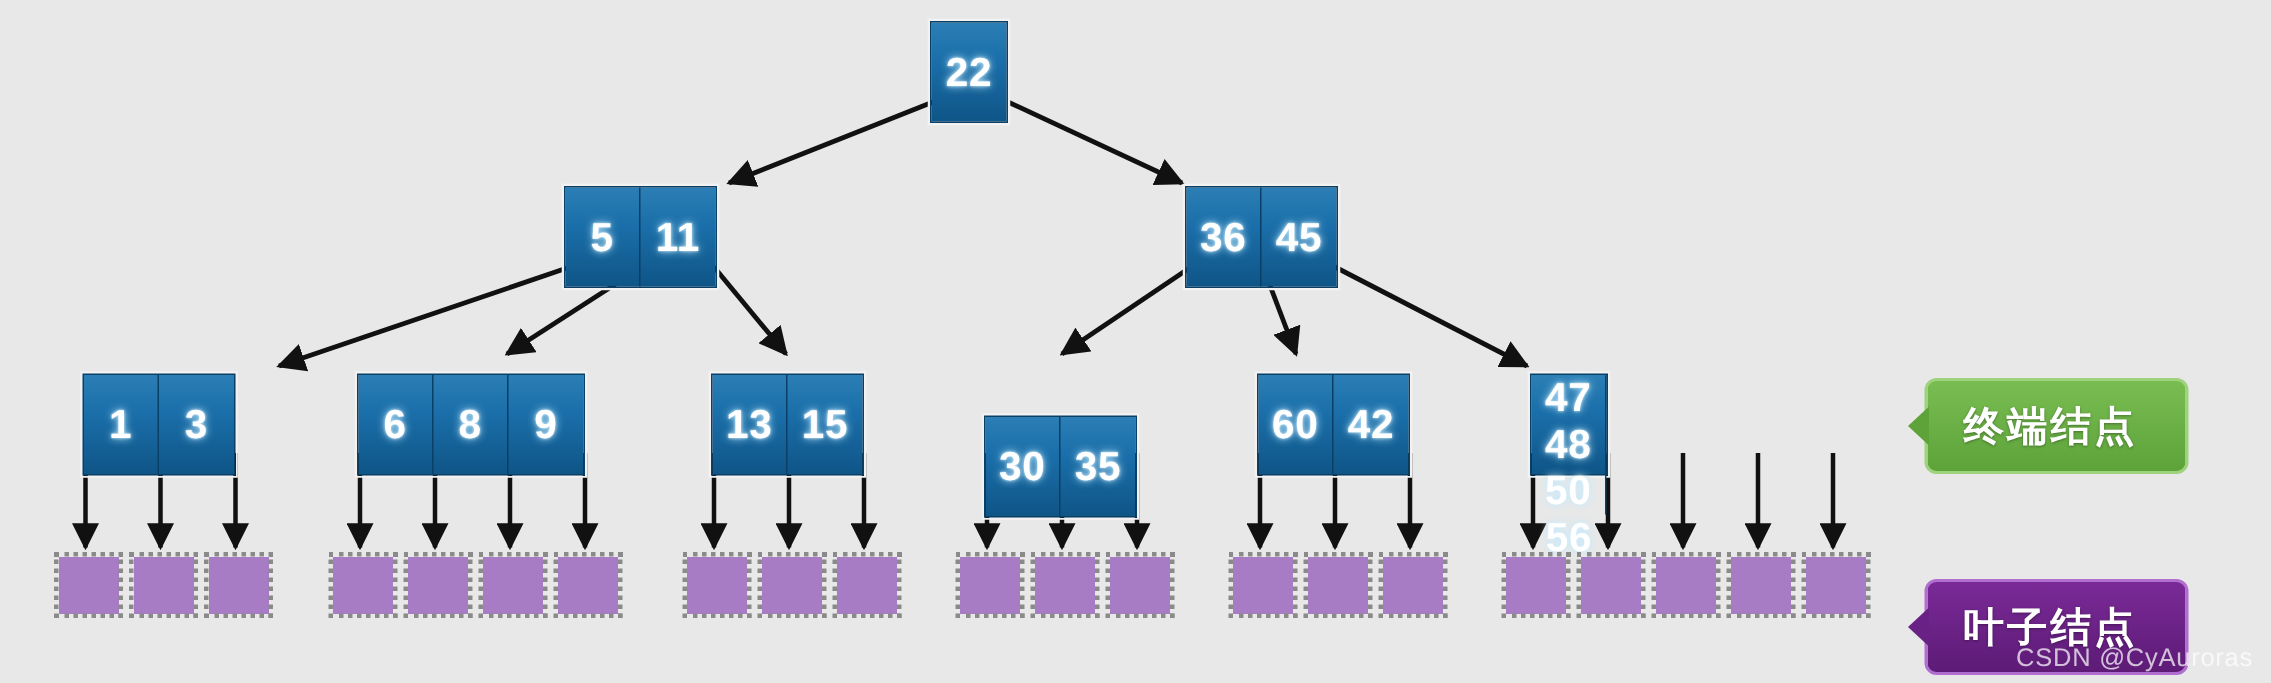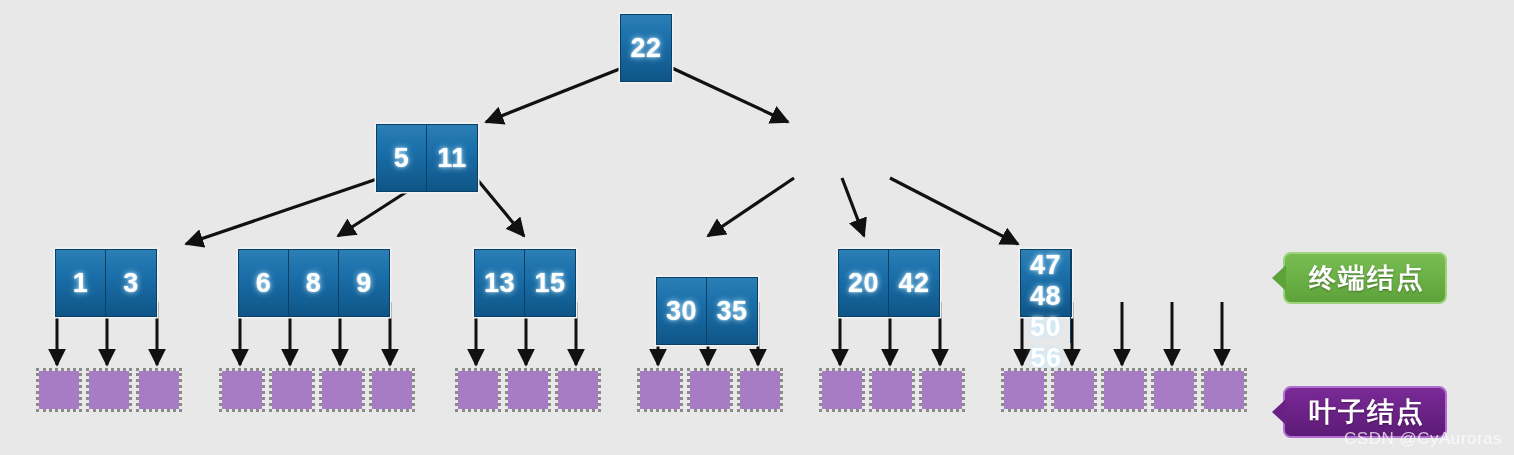--- a/index.html
+++ b/index.html
@@ -39,23 +39,23 @@
     position:absolute;
     width:46px; height:44px;
     background:#a87cc4;
     border:3px dotted #8a8a8a;
     background-clip:padding-box;
   }
 
   
   .callout {
     position:absolute;
-    height:52px;
+    height:64px;
     display:flex; align-items:center; justify-content:center;
-    padding:0 20px 0 24px;
+    padding:0 32px 0 24px;
     border-radius:8px;
     color:#ffffff;
     font-size:27px;
     font-weight:bold;
     letter-spacing:2px;
     text-shadow:0 1px 2px rgba(0,0,0,.35);
   }
   .callout::before {
     content:"";
     position:absolute;
@@ -142,40 +142,44 @@
   </svg>
 
   <div class="node" style="left:620px; top:14px;">
     <div class="cell">22</div>
   </div>
 
   <div class="node" style="left:376px; top:124px;">
     <div class="cell">5</div>
     <div class="cell">11</div>
   </div>
+  <div class="node" style="left:790px; top:124px;">
+    <div class="cell">36</div>
+    <div class="cell">45</div>
+  </div>
 
   <div class="node" style="left:55px; top:249px;">
     <div class="cell">1</div>
     <div class="cell">3</div>
   </div>
   <div class="node" style="left:238px; top:249px;">
     <div class="cell">6</div>
     <div class="cell">8</div>
     <div class="cell">9</div>
   </div>
   <div class="node" style="left:474px; top:249px;justify-content:center;">
     <div class="cell">13</div>
     <div class="cell">15</div>
   </div>
   <div class="node" style="left:656px; top:249px;margin-top:28px;">
     <div class="cell">30</div>
     <div class="cell">35</div>
   </div>
   <div class="node" style="left:838px; top:249px;">
-    <div class="cell">20</div>
+    <div class="cell">60</div>
     <div class="cell">42</div>
   </div>
   <div class="node" style="left:1020px; top:249px;flex-direction:column;">
     <div class="cell">47</div>
     <div class="cell">48</div>
     <div class="cell">50</div>
     <div class="cell">56</div>
   </div>
 
   <div id="leaf-layer">

